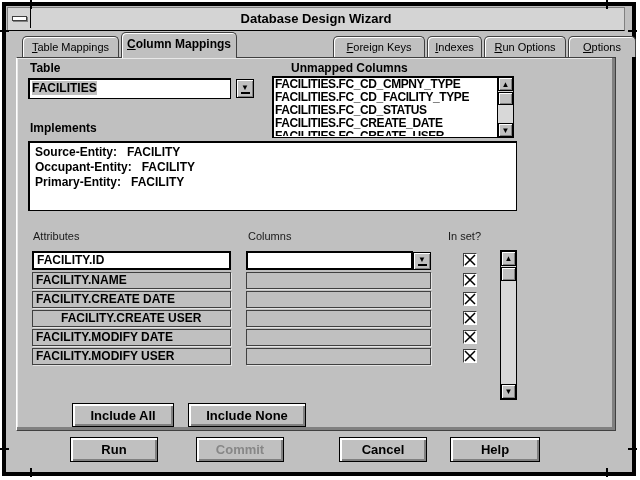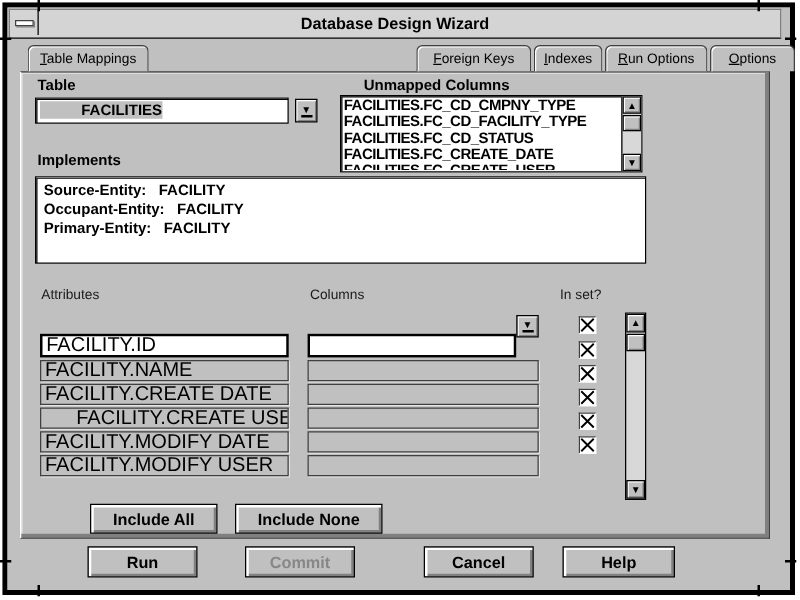--- a/index.html
+++ b/index.html
@@ -37,21 +37,21 @@
          box-shadow:inset -3px -3px 0 #808080, inset 1px 1px 0 #e8e8e8;z-index:1;}
 
   .lbl{position:absolute;font-weight:bold;font-size:12px;white-space:nowrap;}
   .lbl-sm{position:absolute;font-weight:normal;font-size:11px;color:#1a1a1a;white-space:nowrap;}
 
   .sunken{background:#fff;border:1px solid #000;box-shadow:inset 1px 1px 0 #000;box-sizing:border-box;}
 
   
   .combo-field{position:absolute;left:11px;top:20px;width:203px;height:21px;
                font-weight:bold;font-size:12px;line-height:17px;padding:1px 3px;overflow:hidden;}
-  .combo-field .sel{background:#c0c0c0;padding-left:33px;}
+  .combo-field .sel{background:#c0c0c0;}
   .drop-btn{position:absolute;width:18px;height:19px;background:#c0c0c0;border:1px solid #000;
             box-shadow:inset 1px 1px 0 #fff,inset -1px -1px 0 #808080;box-sizing:border-box;
             display:flex;flex-direction:column;align-items:center;justify-content:center;cursor:pointer;}
   .drop-glyph{font-size:8px;line-height:7px;}
   .drop-bar{width:9px;height:2px;background:#000;margin-top:1px;}
 
   
   .listbox{position:absolute;left:255px;top:18px;width:242px;height:62px;overflow:hidden;}
   .listbox .items{position:absolute;left:2px;top:1px;right:17px;bottom:1px;overflow:hidden;}
   .listbox .item{font-weight:bold;font-size:12px;line-height:13px;letter-spacing:-0.4px;white-space:nowrap;}
@@ -61,22 +61,22 @@
                display:flex;align-items:center;justify-content:center;font-size:8px;cursor:pointer;}
   .vsb .sb-thumb{position:absolute;left:0;right:0;background:#c0c0c0;border:1px solid #000;
                box-shadow:inset 1px 1px 0 #fff,inset -1px -1px 0 #808080;box-sizing:border-box;cursor:grab;}
 
   
   .implements-box{position:absolute;left:11px;top:83px;width:489px;height:70px;
                   padding:3px 6px;box-sizing:border-box;}
   .implements-box .line{font-weight:bold;font-size:12px;line-height:15px;white-space:pre;}
 
   
-  .cell{position:absolute;box-sizing:border-box;font-weight:normal;font-size:16px;
-        line-height:13px;padding:1px 3px;overflow:hidden;white-space:nowrap;margin-top:16px;}
+  .cell{position:absolute;box-sizing:border-box;font-weight:bold;font-size:12px;
+        line-height:13px;padding:1px 3px;overflow:hidden;white-space:nowrap;}
   .cell.active-row{background:#fff;border:2px solid #000;}
   .cell.gray{background:#c0c0c0;border:1px solid #404040;box-shadow:1px 1px 0 #e4e4e4;}
   .checkbox{position:absolute;width:14px;height:14px;background:#fff;border:1px solid;
             border-color:#404040 #fff #fff #404040;box-sizing:border-box;
             display:flex;align-items:center;justify-content:center;cursor:pointer;}
 
   
   .btn{position:absolute;background:#c0c0c0;border:1px solid #000;box-sizing:border-box;
        box-shadow:inset 1px 1px 0 #fff,inset 2px 2px 0 #fff,inset -1px -1px 0 #808080,inset -2px -2px 0 #808080;
        font-family:"Liberation Sans",sans-serif;font-weight:bold;font-size:13px;color:#000;
@@ -92,20 +92,21 @@
 
       <div class="titlebar">
         <div class="sysbox">
           <div class="sysdash"></div>
         </div>
         <div class="title">Database Design Wizard</div>
       </div>
 
       <div class="tabs">
         <div class="tab" style="left:6px;width:97px;"><u>T</u><span></span>able Mappings</div>
+        <div class="tab active" style="left:105px;width:116px;"><u>C</u>olumn Mappings</div>
         <div class="tab" style="left:317px;width:92px;"><u>F</u>oreign Keys</div>
         <div class="tab" style="left:411px;width:55px;"><u>I</u>ndexes</div>
         <div class="tab" style="left:468px;width:82px;"><u>R</u>un Options</div>
         <div class="tab" style="left:552px;width:68px;"><u>O</u>ptions</div>
       </div>
 
       <div class="panel">
 
         <div class="lbl" style="left:13px;top:3px;">Table</div>
         <div class="combo-field sunken"><span class="sel">FACILITIES</span></div>

